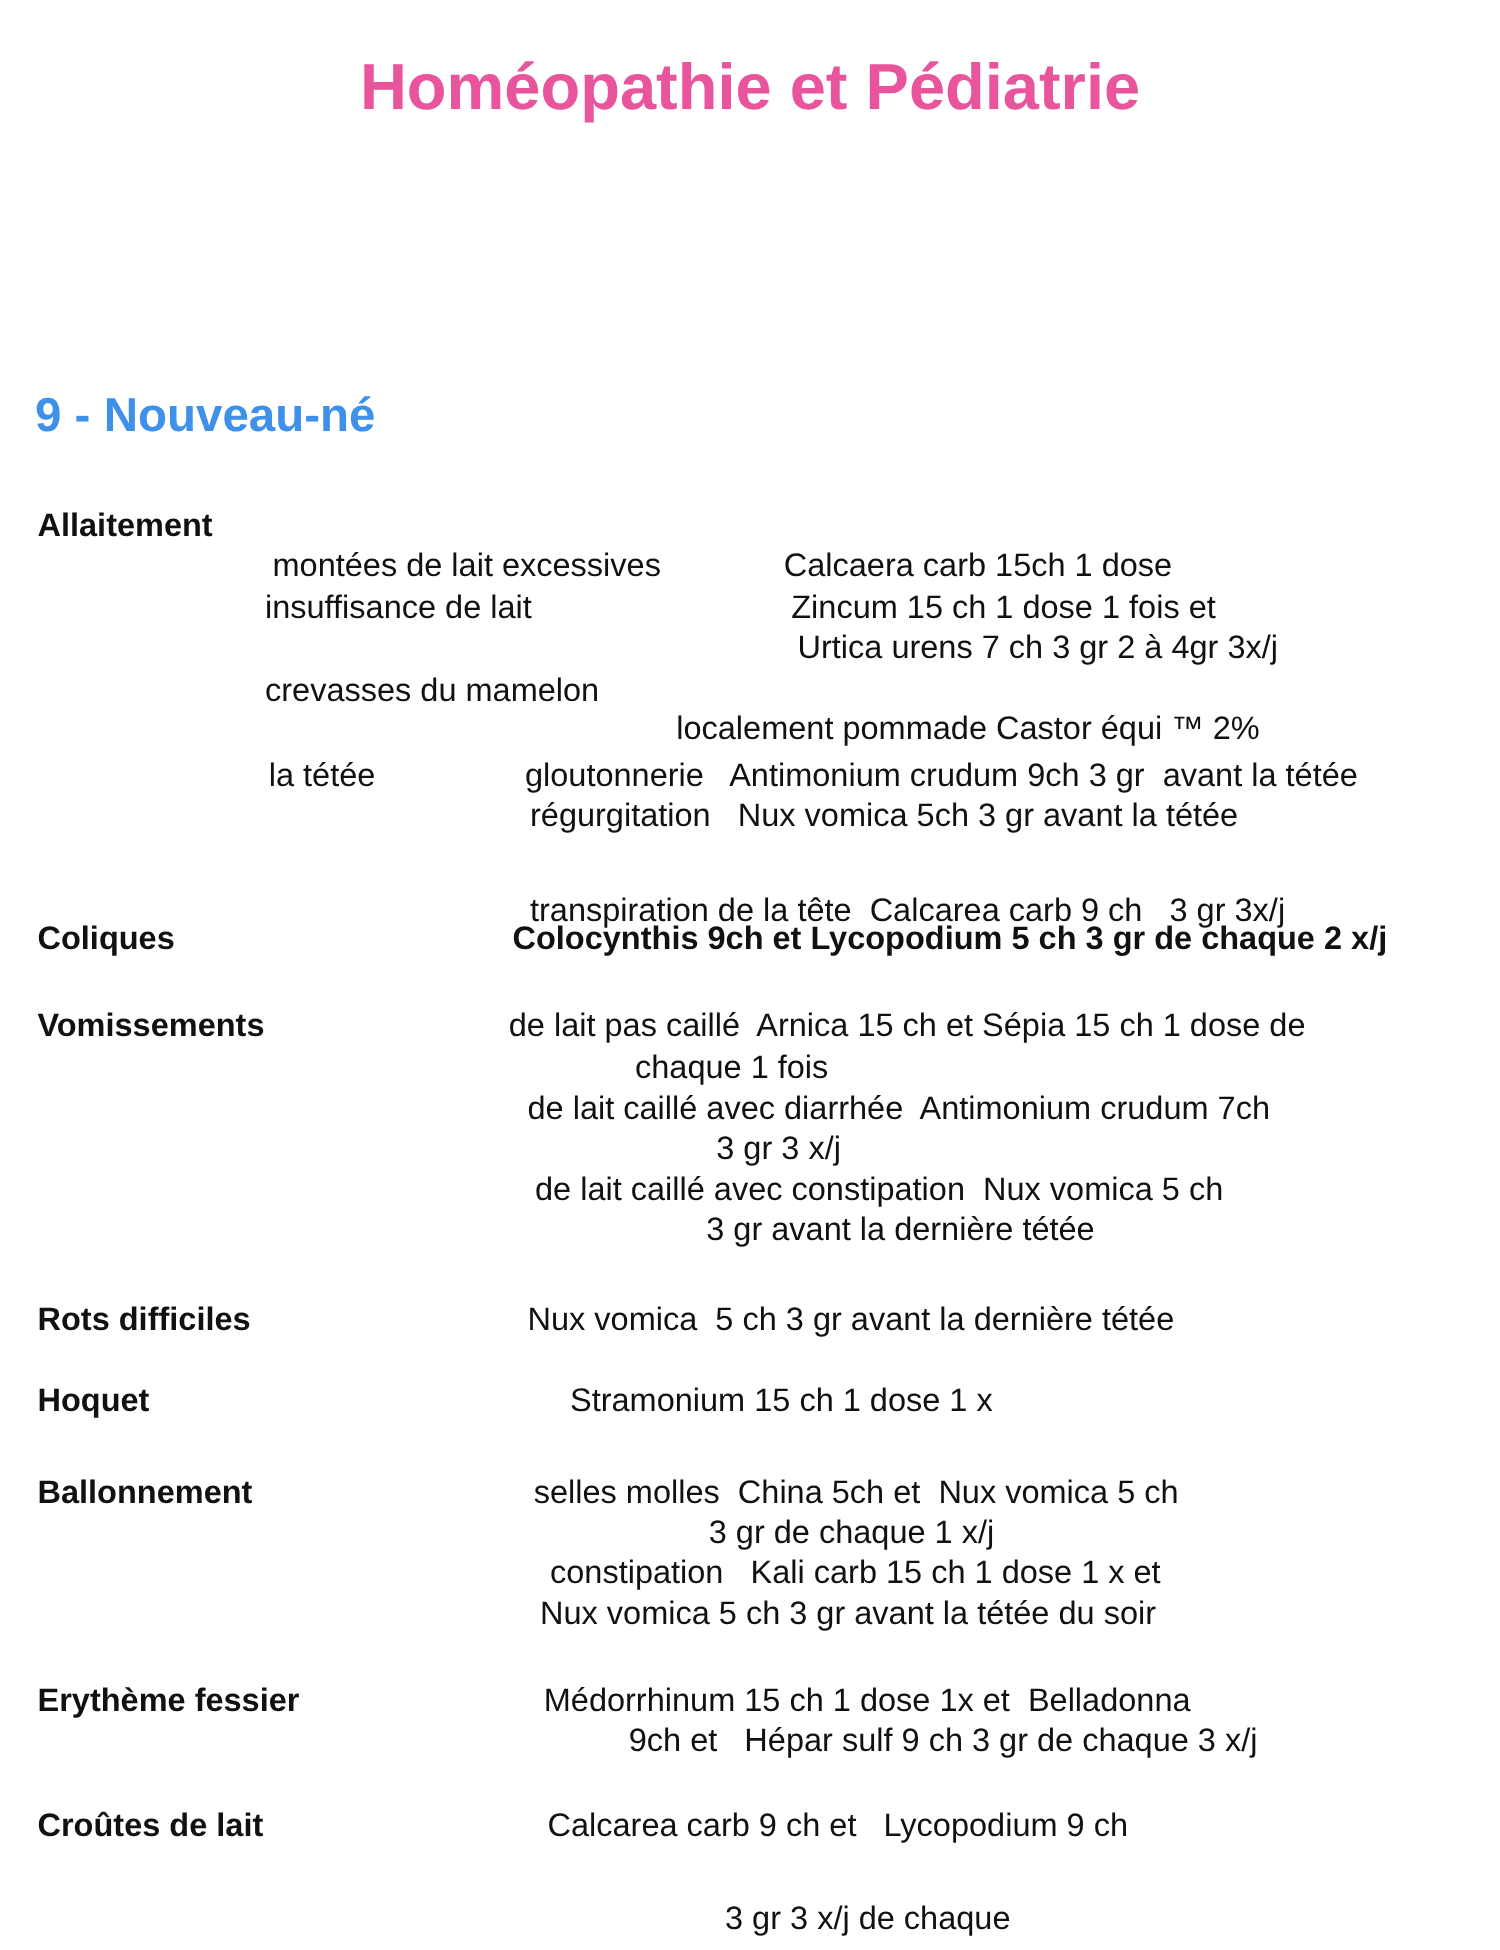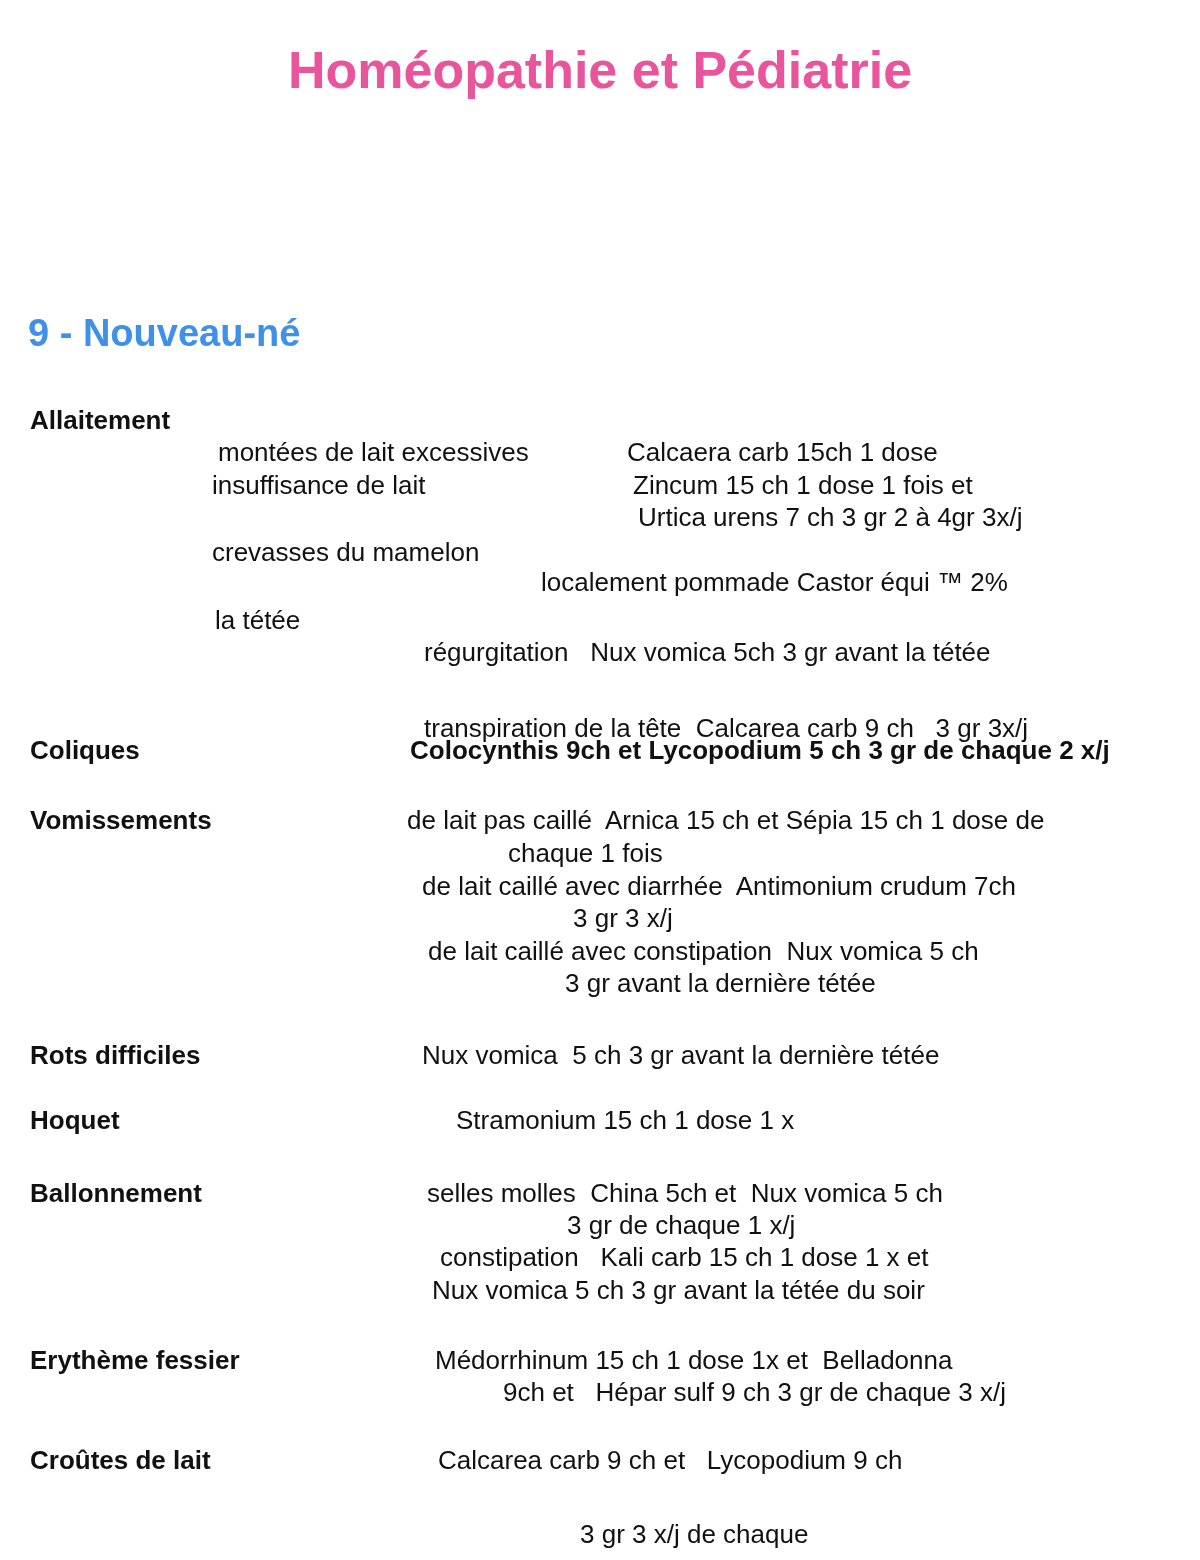--- a/index.html
+++ b/index.html
@@ -94,20 +94,21 @@
         <span class="line-part" style="left: 638px;">Urtica urens 7 ch 3 gr 2 à 4gr 3x/j</span>
       </div>
       <div class="doc-line" style="top: 536px;">
         <span class="line-part" style="left: 212px;">crevasses du mamelon</span>
       </div>
       <div class="doc-line" style="top: 566px;">
         <span class="line-part" style="left: 541px;">localement pommade Castor équi ™ 2%</span>
       </div>
       <div class="doc-line" style="top: 604px;">
         <span class="line-part" style="left: 215px;">la tétée</span>
+        <span class="line-part" style="left: 420px;">gloutonnerie   Antimonium crudum 9ch 3 gr  avant la tétée</span>
       </div>
       <div class="doc-line" style="top: 636px;">
         <span class="line-part" style="left: 424px;">régurgitation   Nux vomica 5ch 3 gr avant la tétée</span>
       </div>
       <div class="doc-line" style="top: 668px; margin-top: 44px;">
         <span class="line-part" style="left: 424px;">transpiration de la tête  Calcarea carb 9 ch   3 gr 3x/j</span>
       </div>
       <div class="entry-label" style="left: 30px; top: 734px;">Coliques</div>
       <div class="doc-line" style="top: 734px;">
         <span class="line-part" style="left: 410px; font-weight: bold;">Colocynthis 9ch et Lycopodium 5 ch 3 gr de chaque 2 x/j</span>

